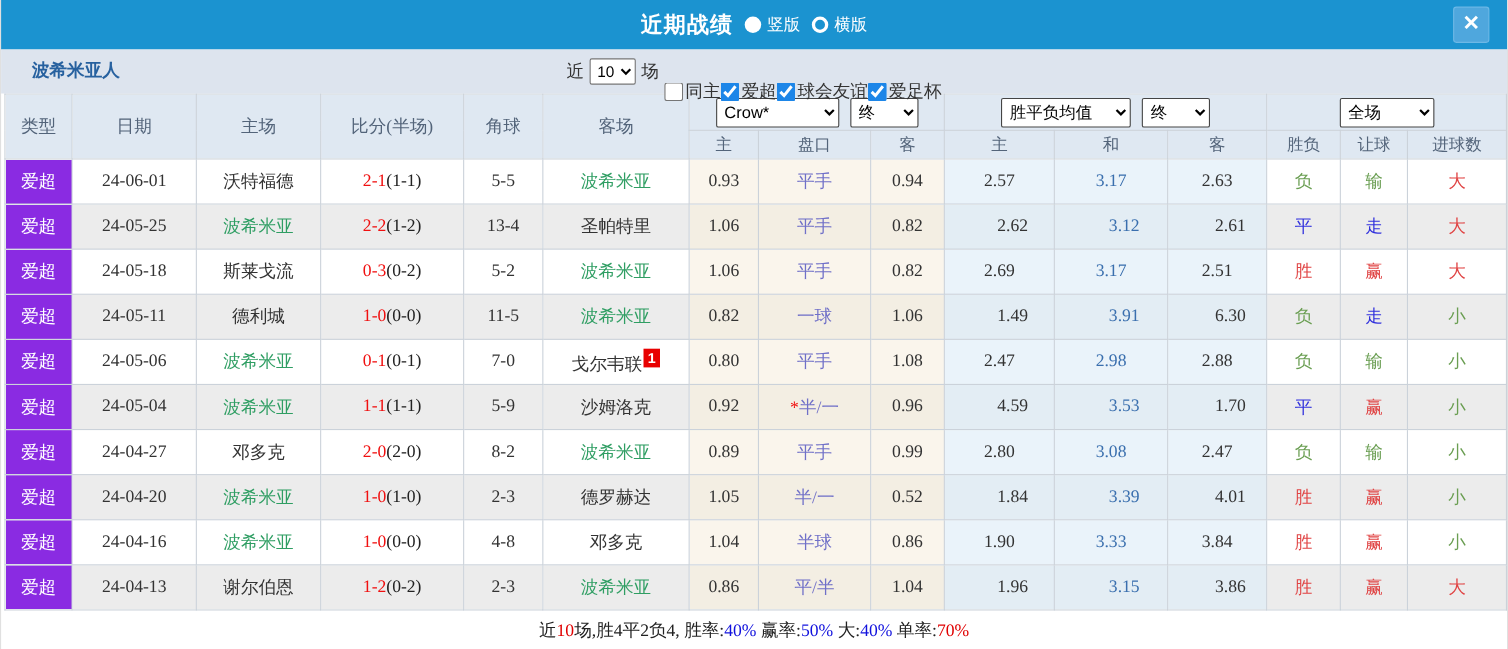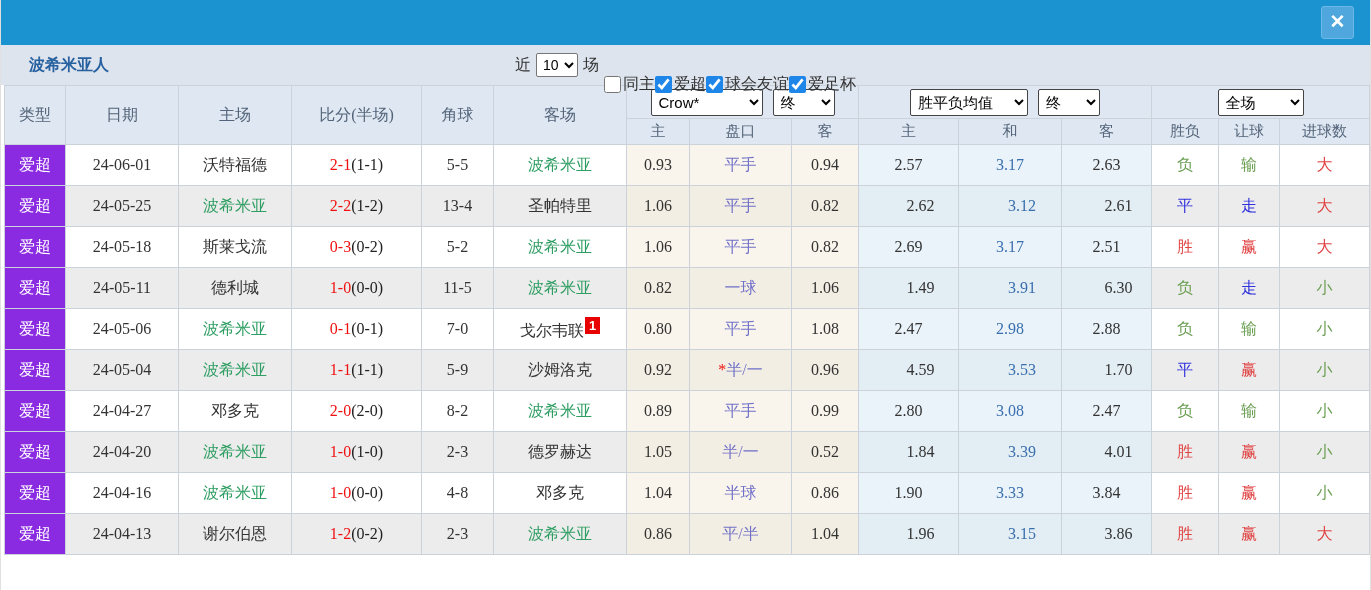--- a/index.html
+++ b/index.html
@@ -70,20 +70,31 @@
             font-family:"Liberation Serif", serif; font-size:16px; color:#222; }
   .footer .f-red { color:var(--highlight-red); }
   .footer .f-blue { color:var(--link-blue); }
 </style>
 </head>
 <body>
 
 <div class="app">
 
   <div class="titlebar">
+    <div class="title-group">
+      <span class="page-title">近期战绩</span>
+      <span class="radio-opt">
+        <span class="radio-dot filled"></span>
+        <span class="radio-label">竖版</span>
+      </span>
+      <span class="radio-opt">
+        <span class="radio-dot hollow"></span>
+        <span class="radio-label">横版</span>
+      </span>
+    </div>
     <div class="close-btn">
       <span>✕</span>
     </div>
   </div>
 
   <div class="filterbar">
     <span class="team-name">波希米亚人</span>
     <div class="filters">
       <span>近</span>
       <select>
@@ -339,14 +350,17 @@
           <td class="g2">1.96</td>
           <td class="g2 c-draw-odds">3.15</td>
           <td class="g2">3.86</td>
           <td class="c-red">胜</td>
           <td class="c-red">赢</td>
           <td class="c-red">大</td>
         </tr>
       </tbody>
   </table>
 
+  <div class="footer">
+      <span id="footer-text"><span>近</span><span class="f-red">10</span><span>场,胜4平2负4, 胜率:</span><span class="f-blue">40%</span><span> 赢率:</span><span class="f-blue">50%</span><span> 大:</span><span class="f-blue">40%</span><span> 单率:</span><span class="f-red">70%</span></span>
+    </div>
 
 </div>
 
 </body></html>

